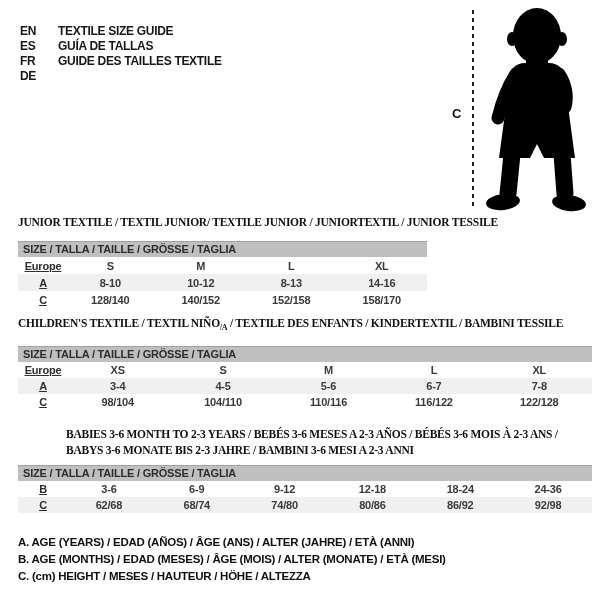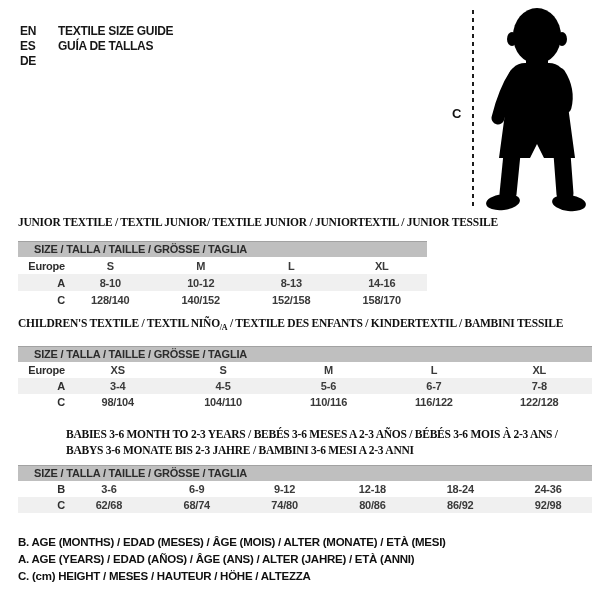--- a/index.html
+++ b/index.html
@@ -32,47 +32,51 @@
     color: #101010; white-space: nowrap; font-family: Liberation Serif, serif;
   }
   .section-title sub { font-size: 8px; }
   .title-babies { line-height: 16px; white-space: normal; width: 575px; margin-left: 48px; }
 
   
   .size-bar {
     left: 18px; height: 16px; box-sizing: border-box;
     background: #bfbfbf; border-top: 1px solid #a2a2a2;
     font-size: 11px; font-weight: bold; letter-spacing: -0.2px;
-    color: #2c2c2c; line-height: 15px; padding-left: 16px;
+    color: #2c2c2c; line-height: 15px; padding-left: 5px;
     white-space: nowrap;
   }
   .tbody { left: 18px; }
   .trow { display: grid; align-items: center; font-size: 11px; font-weight: bold; letter-spacing: -0.2px; color: #3a3a3a; }
   .trow .cell { text-align: center; }
-  .trow .cell:first-child { text-align: right; padding-left: 3px; color: #2e2e2e; }
+  .trow .cell:first-child { text-align: center; padding-left: 3px; color: #2e2e2e; text-decoration: underline; }
   .striped { background: #f0f0f0; }
   .t-junior .trow { grid-template-columns: 47px repeat(4, 1fr); height: 17px; width: 409px; }
   .t-children .trow { grid-template-columns: 47px repeat(5, 1fr); height: 16px; width: 574px; }
   .t-babies .trow { grid-template-columns: 47px repeat(6, 1fr); height: 16px; width: 574px; }
 
   
   .footnotes { left: 18px; top: 534px; }
   .footnote { line-height: 17px; font-size: 11.5px; font-weight: bold; letter-spacing: -0.25px; color: #101010; }
 </style>
 </head>
 <body>
 
 <div class="abs lang-header">
   <div class="lang-row">
     <span class="lang-code">EN</span>
     <span class="lang-title">TEXTILE SIZE GUIDE</span>
   </div>
   <div class="lang-row">
     <span class="lang-code">ES</span>
     <span class="lang-title">GUÍA DE TALLAS</span>
+  </div>
+  <div class="lang-row">
+    <span class="lang-code">FR</span>
+    <span class="lang-title">GUIDE DES TAILLES TEXTILE</span>
   </div>
   <div class="lang-row">
     <span class="lang-code">DE</span>
   </div>
 </div>
 
 <div class="abs measure-line"></div>
 <div class="abs measure-label">C</div>
 <svg class="abs baby-svg" width="118" height="208" viewBox="0 0 118 208" xmlns="http://www.w3.org/2000/svg">
   <g fill="#000000" stroke="none">
@@ -176,16 +180,16 @@
     <span class="cell">62/68</span>
     <span class="cell">68/74</span>
     <span class="cell">74/80</span>
     <span class="cell">80/86</span>
     <span class="cell">86/92</span>
     <span class="cell">92/98</span>
   </div>
 </div>
 
 <div class="abs footnotes">
+  <div class="footnote">A. AGE (YEARS) / EDAD (AÑOS) / ÂGE (ANS) / ALTER (JAHRE) / ETÀ (ANNI)</div>
   <div class="footnote">B. AGE (MONTHS) / EDAD (MESES) / ÂGE (MOIS) / ALTER (MONATE) / ETÀ (MESI)</div>
-  <div class="footnote">A. AGE (YEARS) / EDAD (AÑOS) / ÂGE (ANS) / ALTER (JAHRE) / ETÀ (ANNI)</div>
   <div class="footnote">C. (cm) HEIGHT / MESES / HAUTEUR / HÖHE / ALTEZZA</div>
 </div>
 
 </body></html>

